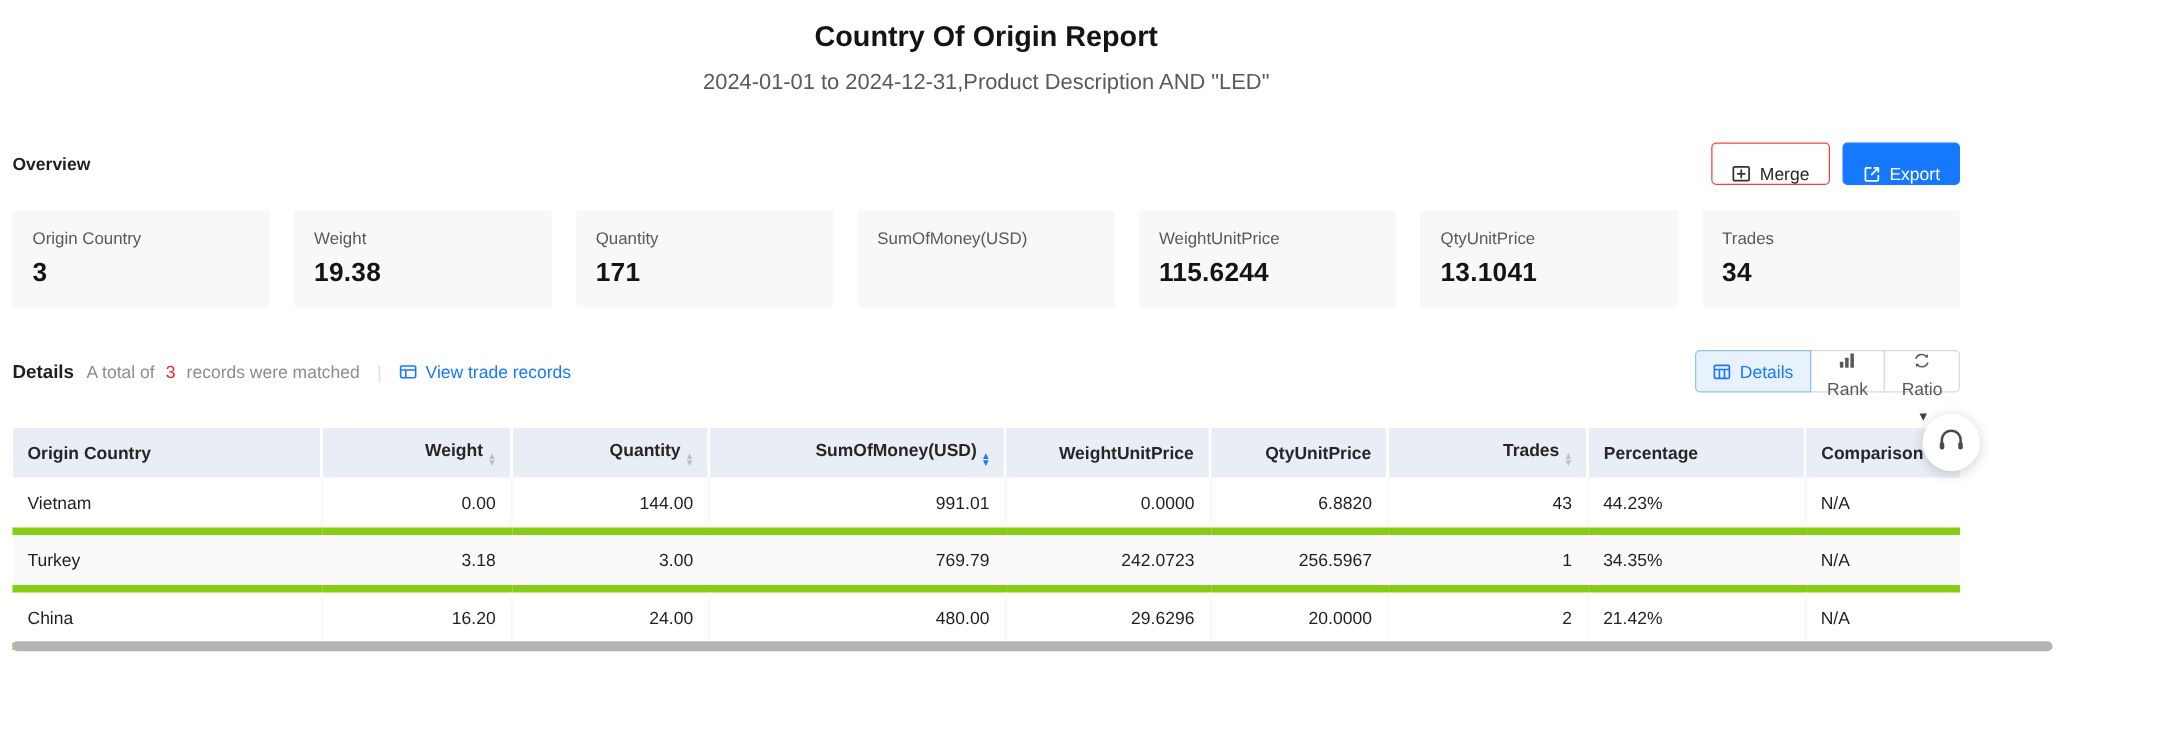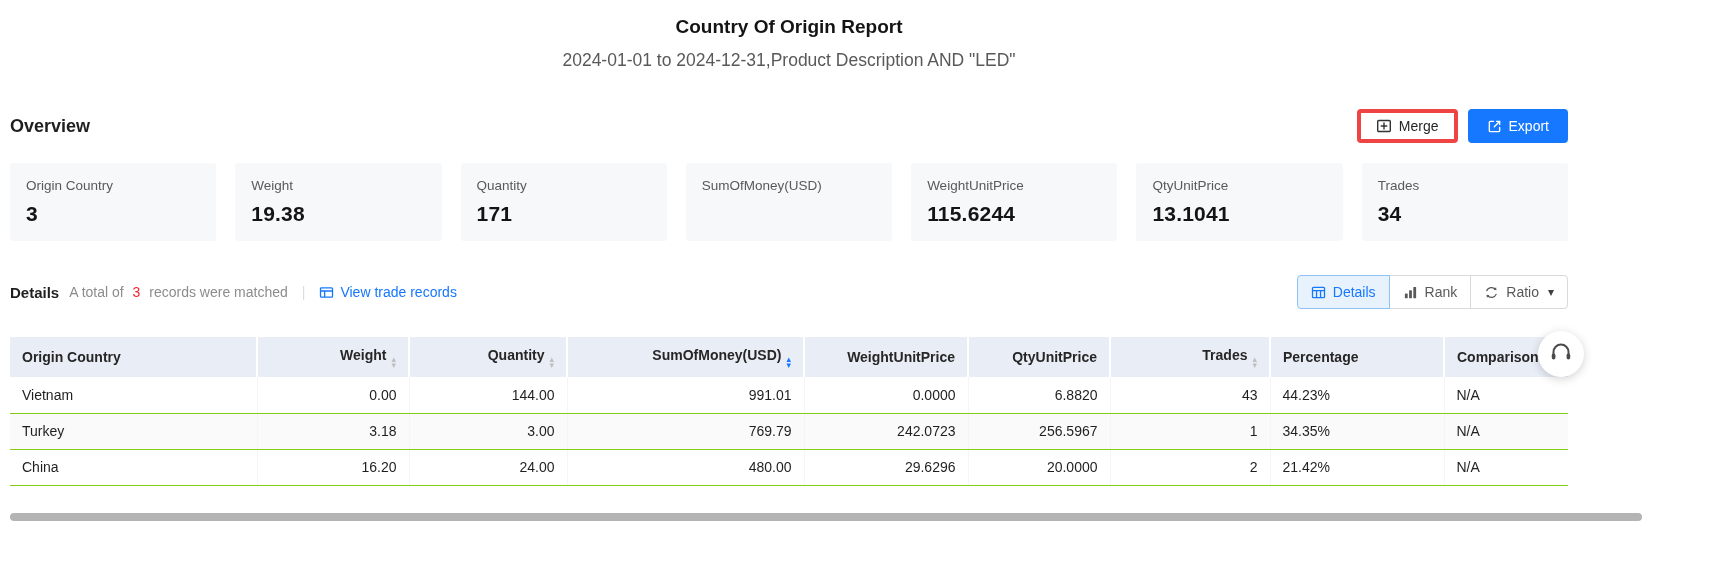--- a/index.html
+++ b/index.html
@@ -6,30 +6,30 @@
   html,body { margin:0; padding:0; }
   body {
     width:1734px; height:585px; position:relative; overflow:hidden;
     background:#ffffff; color:#1f1f1f;
     font-family:"Liberation Sans","DejaVu Sans",sans-serif;
   }
   .container { width:1558px; margin-left:10px; position:relative; }
 
   
   .report-header { text-align:center; }
-  .report-title { font-size:19px; font-weight:700; margin:16px 0 12px; color:#141414; }
+  .report-title { font-size:23px; font-weight:700; margin:16px 0 12px; color:#141414; }
   .report-subtitle { font-size:17.5px; color:#595959; margin:0 0 38px; }
 
   
   .overview-bar { display:flex; align-items:center; justify-content:space-between; margin-bottom:20px; }
-  .section-title { font-size:18px; font-weight:700; color:#1f1f1f; }
+  .section-title { font-size:14px; font-weight:700; color:#1f1f1f; }
   .actions { display:flex; gap:10px; }
   .btn {
-    display:inline-flex; align-items:center; gap:7px; height:34px; padding:0 15px;
-    border:4px solid #ef4444; background:#fff; border-radius:4px;
+    display:inline-flex; align-items:flex-end; gap:7px; height:34px; padding:0 15px;
+    border:1px solid #ef4444; background:#fff; border-radius:4px;
     font-size:14px; color:#262626; cursor:pointer; font-family:inherit;
   }
   .btn-primary { background:#1677ff; border-color:#1677ff; color:#fff; }
   .btn .icon, .tab .icon, .link .icon { display:inline-flex; align-items:center; }
 
   
   .cards { display:flex; gap:19px; margin-bottom:34px; }
   .card { flex:1 1 0; background:#f7f8fa; border-radius:3px; padding:15px 16px; }
   .card-label { font-size:13.5px; color:#595959; margin-bottom:9px; }
   .card-value { font-size:21px; font-weight:700; color:#141414; letter-spacing:.2px; }
@@ -40,35 +40,35 @@
   .summary { font-size:14px; color:#8c8c8c; }
   .summary .count { color:#f5222d; margin:0 5px; }
   .v-divider { color:#dcdcdc; margin:0 14px; font-size:14px; }
   .link { display:inline-flex; align-items:center; gap:6px; color:#1677ff; font-size:14px; cursor:pointer; }
   .tab-group { margin-left:auto; display:flex; }
   .tab {
     height:34px; display:inline-flex; align-items:center; gap:7px; padding:0 13px;
     border:1px solid #d9d9d9; background:#fff; color:#595959; font-size:14px;
     cursor:pointer; font-family:inherit; position:relative;
   }
-  .tab + .tab { margin-left:-1px; }
+  .tab + .tab { margin-left:-1px;flex-direction:column; }
   .tab:first-child { border-radius:4px 0 0 4px; }
   .tab:last-child { border-radius:0 4px 4px 0; }
   .tab.active { background:#e8f2fd; border-color:#8fc1f5; color:#1677ff; z-index:1; }
   .tab .caret-down { font-size:12px; color:#404040; margin-left:2px; }
 
   
   table { width:100%; border-collapse:collapse; table-layout:fixed; font-size:14px; }
   thead th {
     background:#e9edf6; height:40px; font-weight:700; color:#262626;
     padding:0 12px; border-right:2px solid #fff; white-space:nowrap; overflow:hidden;
   }
   thead th:last-child { border-right:none;padding-left:12px; }
   tbody td {
-    height:36px; padding:0 12px; border-bottom:1px solid #84cc16;
+    height:36px; padding:12px 12px; border-bottom:6px solid #84cc16;
     border-right:1px solid #f5f5f5; color:#1f1f1f; white-space:nowrap; overflow:hidden;
   }
   tbody td:last-child { border-right:none; }
   tbody tr:nth-child(even) td { background:#fafafa; }
   .align-left { text-align:left; }
   .align-right { text-align:right; }
   .sorter { display:inline-flex; flex-direction:column; margin-left:5px; vertical-align:-2px; }
   .sorter .caret { font-size:9px; line-height:6px; color:#bfbfbf; }
   .sorter.active .caret { color:#1677ff; }
   th.sortable { cursor:pointer; }

